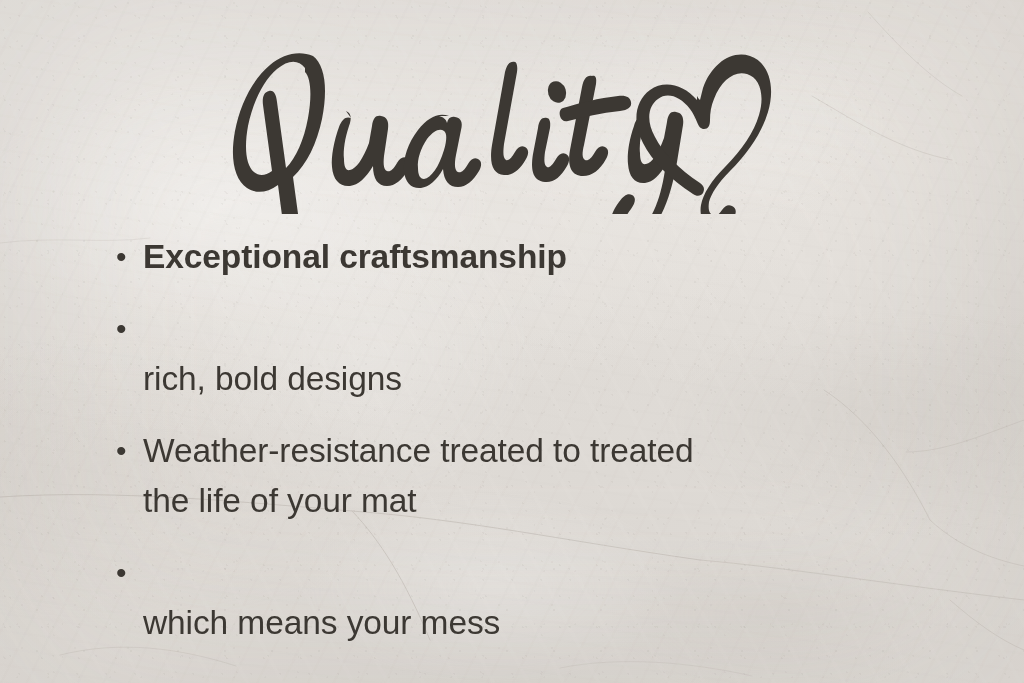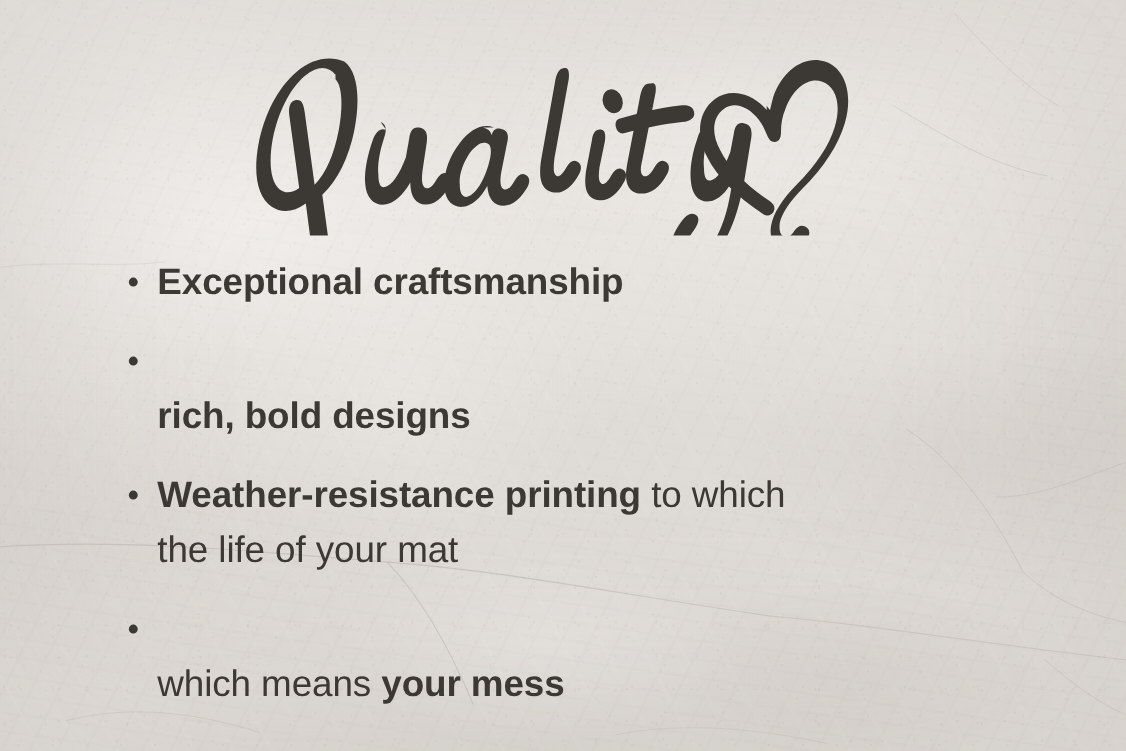--- a/index.html
+++ b/index.html
@@ -116,21 +116,21 @@
     box-sizing: border-box;
   }
   .bullet-text {
     flex: 1 1 auto;
     font-size: 33.5px;
     line-height: 50px;
     color: #3c3833;
     letter-spacing: -.1px;
     font-weight: 400;
   }
-  .bullet-text b, .bullet-text .b { font-weight: 700; }
+  .bullet-text b, .bullet-text .b { font-weight: 400; }
   .row-bold .bullet-text { font-weight: 700; }
 </style>
 </head>
 <body>
 
 <div id="poster">
 
   <div class="bg-layer bg-base"></div>
   <div class="bg-layer bg-mottle"></div>
   <div class="bg-layer bg-streaks"></div>
@@ -340,21 +340,21 @@
       <div class="bullet-dot">•</div>
       <div class="bullet-text">
         <br>
         <b class="b">rich, bold designs</b>
       </div>
     </div>
 
     <div class="bullet-row">
       <div class="bullet-dot">•</div>
       <div class="bullet-text">
-        <b class="b">Weather-resistance printing</b><span> to which</span><br>
+        <b class="b">Weather-resistance treated</b><span> to treated</span><br>
         <span>the life of your mat</span>
       </div>
     </div>
 
     <div class="bullet-row">
       <div class="bullet-dot">•</div>
       <div class="bullet-text">
         <br>
         <span>which means </span><b class="b">your mess</b>
       </div>

